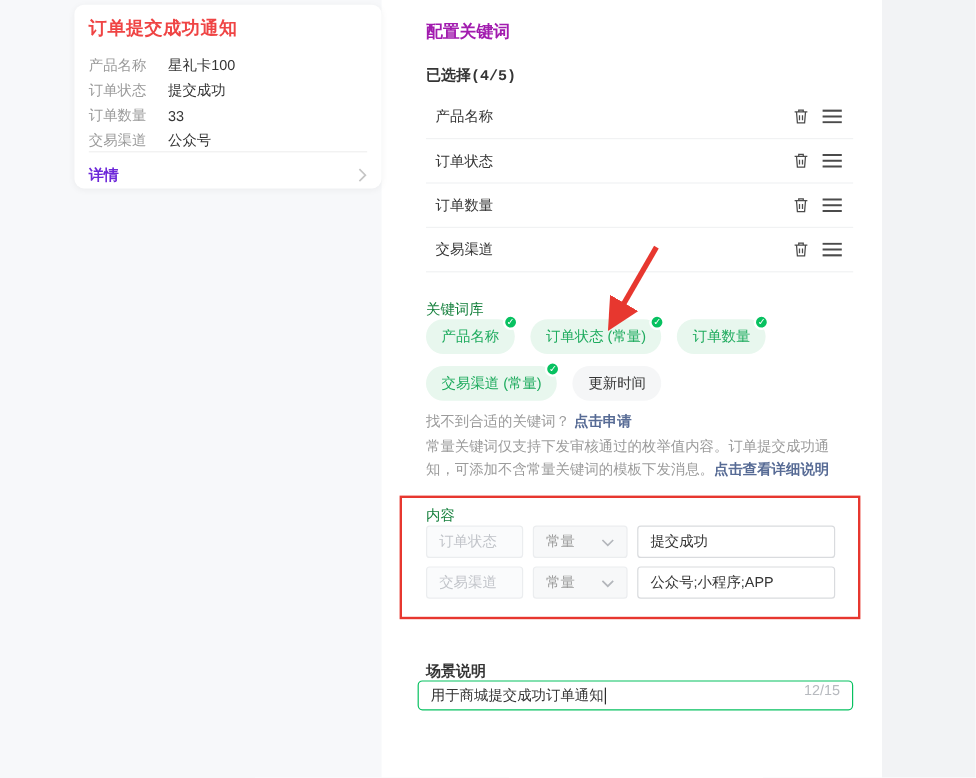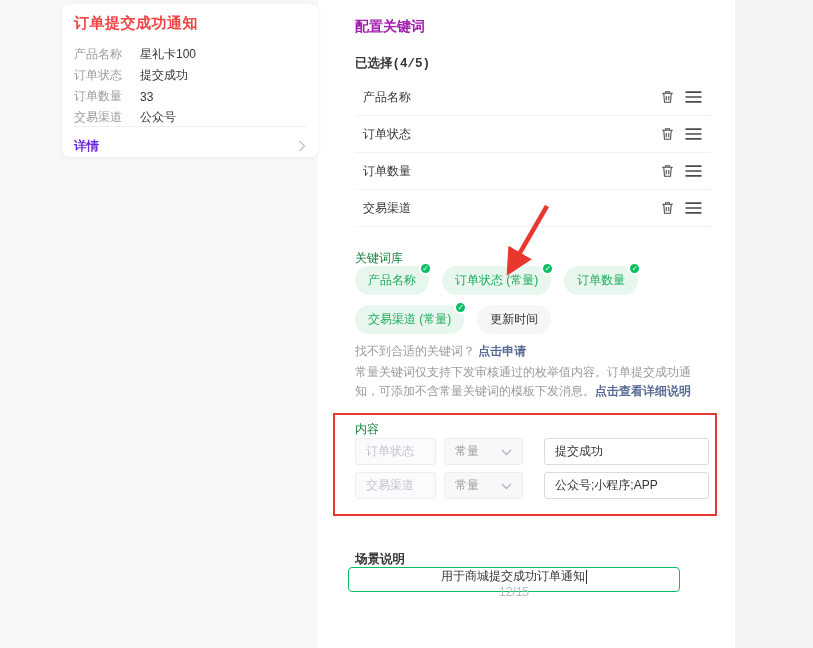--- a/index.html
+++ b/index.html
@@ -51,26 +51,26 @@
   .red-box { position:absolute; left:333px; top:413px; width:384px; height:103px;
              border:2px solid #e7372f; pointer-events:none; }
   .red-arrow { position:absolute; left:488px; top:198px; pointer-events:none; }
 
   .content-label { position:absolute; left:355px; top:421px; }
   .form-rows { position:absolute; left:355px; top:438px; }
   .form-row { display:flex; align-items:center; margin-bottom:7px; }
   .box { height:27px; border-radius:3px; border:1px solid #ebedef; display:flex; align-items:center;
          padding:0 10px; font-size:12px; }
   .box.key { width:81px; background:#fafbfc; color:#c2c5ca; margin-right:8px; }
-  .box.type { width:79px; background:#f7f8f9; color:#9b9b9b; margin-right:21px; justify-content:space-between; cursor:pointer; }
+  .box.type { width:79px; background:#f7f8f9; color:#9b9b9b; margin-right:8px; justify-content:space-between; cursor:pointer; }
   .box.val { width:165px; background:#fff; border-color:#d9dbde; color:#353535; }
 
   .scene-label { position:absolute; left:355px; top:551px; font-size:12.5px; font-weight:600; color:#353535; }
-  .scene-input { position:absolute; left:348px; top:567px; width:332px; height:25px; border:1px solid #07c160;
-                 border-radius:4px; background:#fff; display:flex; align-items:center; padding:0 10px;flex-direction:column; }
+  .scene-input { position:absolute; left:348px; top:567px; width:363px; height:25px; border:1px solid #07c160;
+                 border-radius:4px; background:#fff; display:flex; padding:0 10px; }
   .scene-text { flex:1; display:flex; align-items:center; color:#353535; }
   .caret { width:1px; height:14px; background:#2b2b2b; margin-left:1px; }
   .counter { color:#b7babf; }
 
   .bottom-row { position:absolute; left:355px; top:612px; width:358px; height:30px; display:flex;
                 align-items:center; justify-content:flex-end; }
   .quota { color:#9b9b9b; margin-right:14px; }
   .add-btn { width:70px; height:29px; background:#07c160; color:#fff; border:none; border-radius:4px;
              font-size:13px; font-family:inherit; cursor:pointer; }
 </style>

